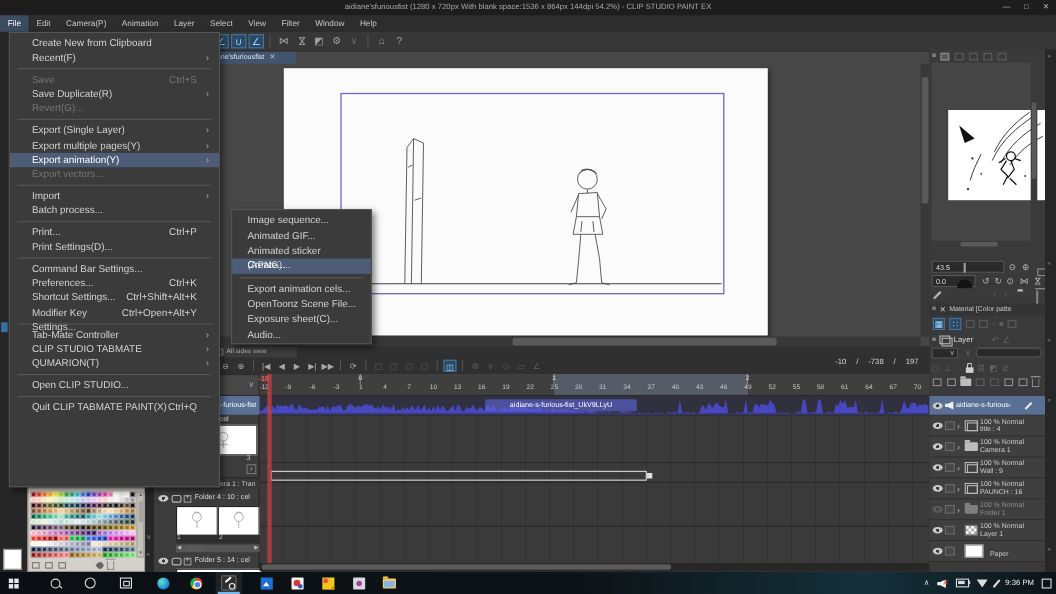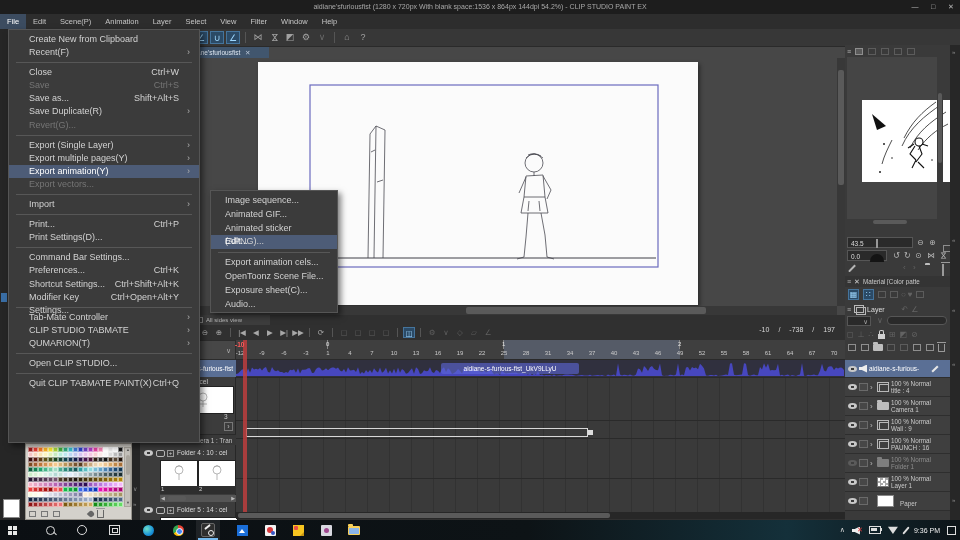--- a/index.html
+++ b/index.html
@@ -119,21 +119,21 @@
   <div class="abs titlebar">
     <div class="title-text">aidiane'sfuriousfist (1280 x 720px With blank space:1536 x 864px 144dpi 54.2%)  - CLIP STUDIO PAINT EX</div>
     <div class="tx winbtn" style="right:36px;">—</div>
     <div class="tx winbtn" style="right:18px;">□</div>
     <div class="tx winbtn" style="right:0;">✕</div>
   </div>
 
   <div class="abs menubar" id="menubar">
       <div class="menu-btn active">File</div>
       <div class="menu-btn">Edit</div>
-      <div class="menu-btn">Scene(P)</div>
+      <div class="menu-btn">Camera(P)</div>
       <div class="menu-btn">Animation</div>
       <div class="menu-btn">Layer</div>
       <div class="menu-btn">Select</div>
       <div class="menu-btn">View</div>
       <div class="menu-btn">Filter</div>
       <div class="menu-btn">Window</div>
       <div class="menu-btn">Help</div>
     </div>
 
   <div class="abs toolbar" id="toolbar">
@@ -832,36 +832,26 @@
   <div class="abs dropmenu" id="file-menu" style="left:8px;top:29px;width:192px;height:414px;">
       <div class="fm-item">
         <span class="lbl">Create New from Clipboard</span>
         <span class="arr"></span>
       </div>
       <div class="fm-item">
         <span class="lbl">Recent(F)</span>
         <span class="arr">›</span>
       </div>
       <div class="fm-sep"></div>
-      <div class="fm-item">
-        <span class="lbl">Close</span>
-        <span class="sct">Ctrl+W</span>
-        <span class="arr"></span>
-      </div>
       <div class="fm-item dis">
         <span class="lbl">Save</span>
         <span class="sct">Ctrl+S</span>
         <span class="arr"></span>
       </div>
       <div class="fm-item">
-        <span class="lbl">Save as...</span>
-        <span class="sct">Shift+Alt+S</span>
-        <span class="arr"></span>
-      </div>
-      <div class="fm-item">
         <span class="lbl">Save Duplicate(R)</span>
         <span class="arr">›</span>
       </div>
       <div class="fm-item dis">
         <span class="lbl">Revert(G)...</span>
         <span class="arr"></span>
       </div>
       <div class="fm-sep"></div>
       <div class="fm-item">
         <span class="lbl">Export (Single Layer)</span>
@@ -876,20 +866,24 @@
         <span class="arr">›</span>
       </div>
       <div class="fm-item dis">
         <span class="lbl">Export vectors...</span>
         <span class="arr"></span>
       </div>
       <div class="fm-sep"></div>
       <div class="fm-item">
         <span class="lbl">Import</span>
         <span class="arr">›</span>
+      </div>
+      <div class="fm-item">
+        <span class="lbl">Batch process...</span>
+        <span class="arr"></span>
       </div>
       <div class="fm-sep"></div>
       <div class="fm-item">
         <span class="lbl">Print...</span>
         <span class="sct">Ctrl+P</span>
         <span class="arr"></span>
       </div>
       <div class="fm-item">
         <span class="lbl">Print Settings(D)...</span>
         <span class="arr"></span>
@@ -937,21 +931,21 @@
         <span class="lbl">Quit CLIP TABMATE PAINT(X)</span>
         <span class="sct">Ctrl+Q</span>
         <span class="arr"></span>
       </div>
     </div>
 
   <div class="abs dropmenu" id="export-submenu" style="left:210px;top:190px;width:128px;height:123px;z-index:41;">
       <div class="sm-item">Image sequence...</div>
       <div class="sm-item">Animated GIF...</div>
       <div class="sm-item">Animated sticker (APNG)...</div>
-      <div class="sm-item hl">Edit...</div>
+      <div class="sm-item hl">Create...</div>
       <div class="fm-sep"></div>
       <div class="sm-item">Export animation cels...</div>
       <div class="sm-item">OpenToonz Scene File...</div>
       <div class="sm-item">Exposure sheet(C)...</div>
       <div class="sm-item">Audio...</div>
     </div>
 
   <div class="abs taskbar">
     <div class="tb-ic">
       <span style="display:grid;grid-template-columns:4px 4px;gap:1px;">

